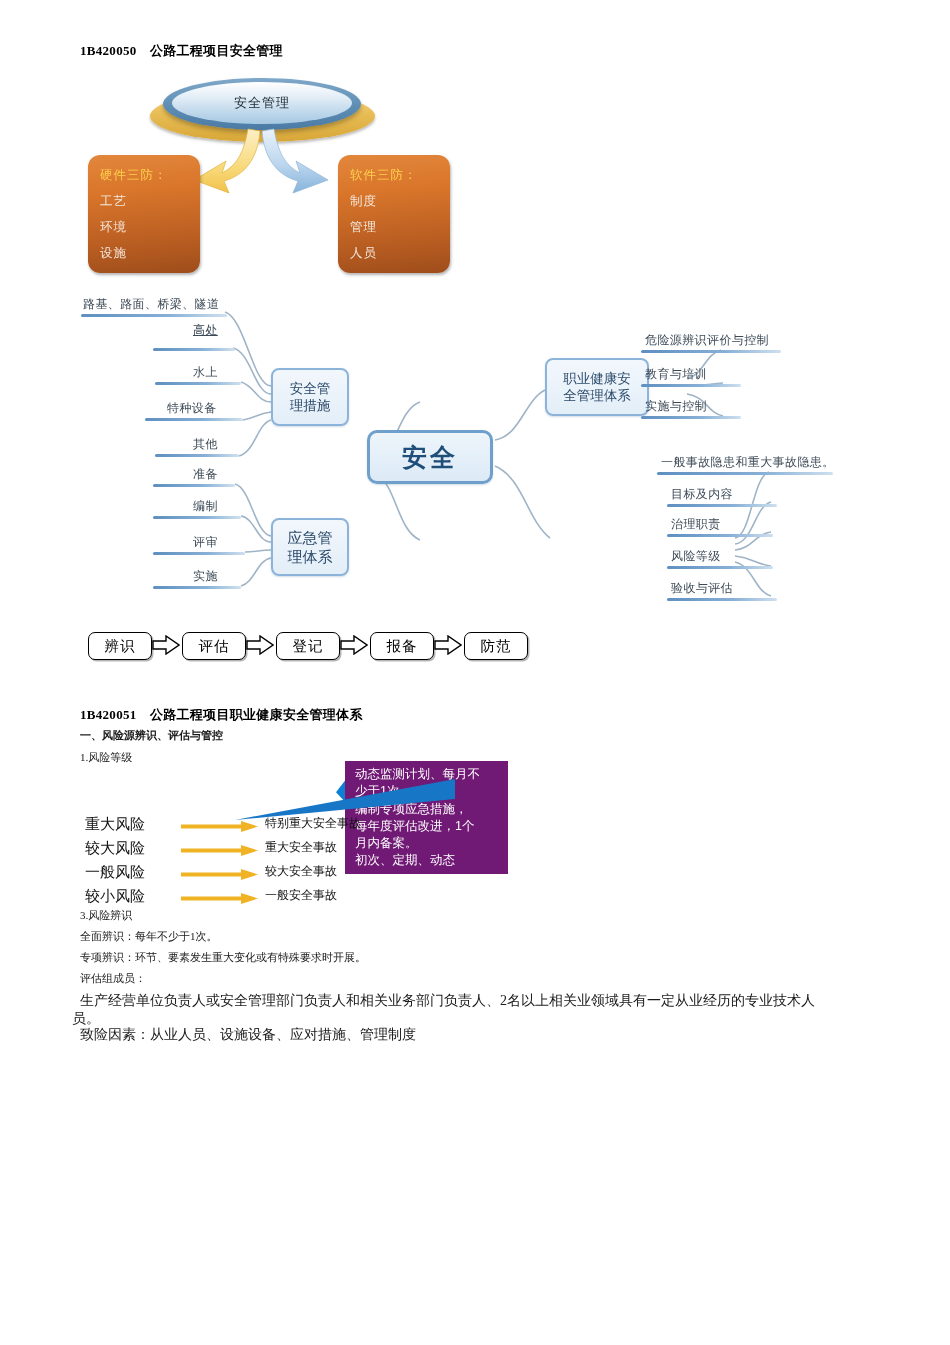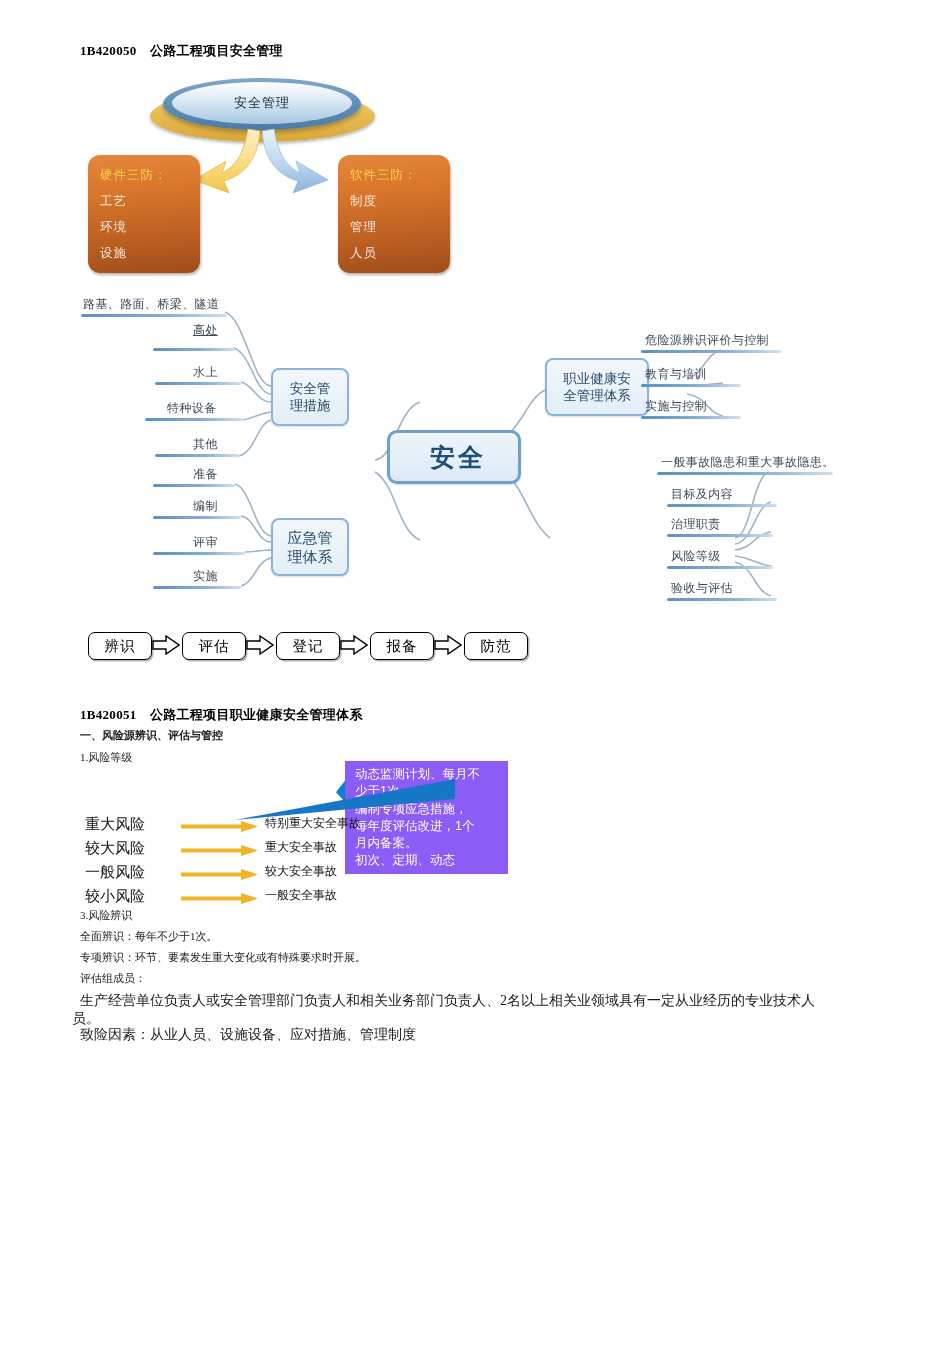--- a/index.html
+++ b/index.html
@@ -129,21 +129,21 @@
   .risk-ev{
     position:absolute;left:180px;top:0;
     font-family:"Liberation Serif","DejaVu Serif",serif;
     font-size:12px;white-space:nowrap;color:#111;
   }
   .risk-wedge{position:absolute;left:150px;top:-36px;width:220px;height:42px;}
 
   
   .callout{
     position:absolute;left:345px;top:761px;width:163px;height:113px;
-    background:#8b5cf6;
+    background:#701a75;
     box-sizing:border-box;
     padding:5px 7px 0 10px;
   }
   .callout .cl{
     font-family:"Liberation Sans","DejaVu Sans",sans-serif;
     font-size:12.5px;color:#ffffff;line-height:1.38;white-space:nowrap;
   }
   .callout-tail{
     position:absolute;left:336px;top:778px;width:11px;height:26px;
     background:#0d7fd4;
@@ -226,21 +226,21 @@
         <path d="M612 104 C630 106 634 124 648 126"></path>
 
         <path d="M660 248 C676 246 678 186 694 182"></path>
         <path d="M660 254 C678 252 680 216 696 212"></path>
         <path d="M660 260 C678 258 680 244 696 242"></path>
         <path d="M660 266 C678 268 680 274 696 276"></path>
         <path d="M660 272 C678 276 680 302 696 306"></path>
       </g>
     </svg>
 
-    <div class="mm-node mm-center" style="left:312px;top:140px;width:120px;height:48px;padding-left:8px;">
+    <div class="mm-node mm-center" style="left:292px;top:140px;width:120px;height:48px;">
         <span>安全</span>
       </div>
 
     <div class="mm-node" style="left:196px;top:78px;width:74px;height:54px;font-size:13.5px;">
       <span style="white-space:pre-line;">安全管
 理措施</span>
     </div>
     <div class="mm-leaf" style="left:8px;top:6px;">路基、路面、桥梁、隧道</div>
     <div class="mm-underline" style="left:6px;top:24px;width:146px;"></div>
     <div class="mm-leaf" style="left:118px;top:32px;text-decoration:underline;">高处</div>

